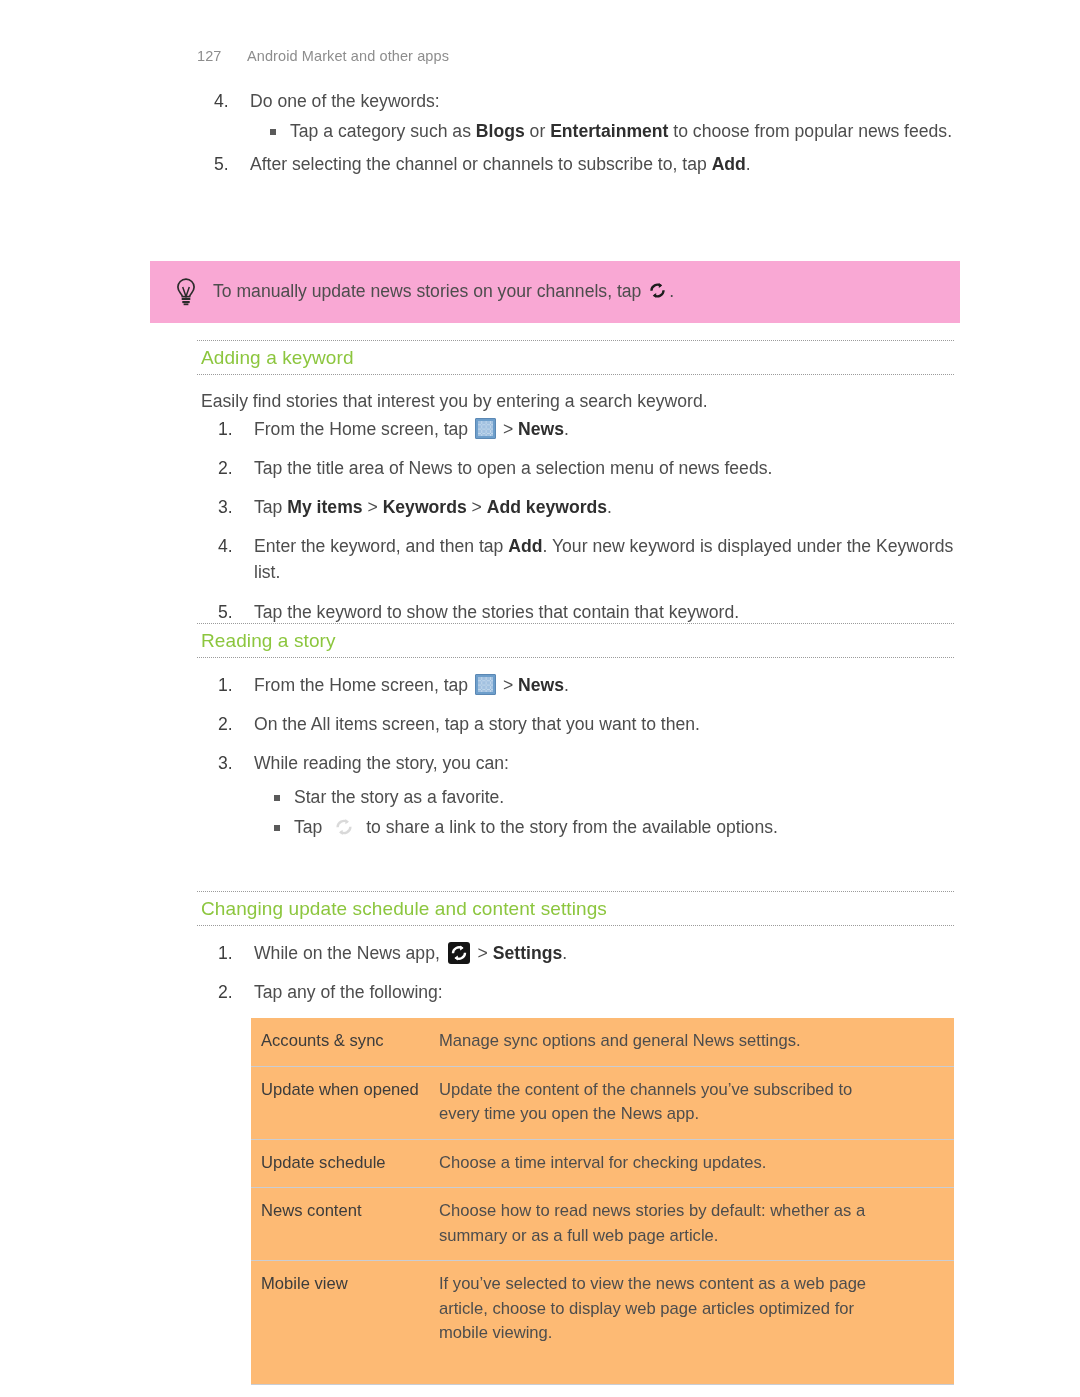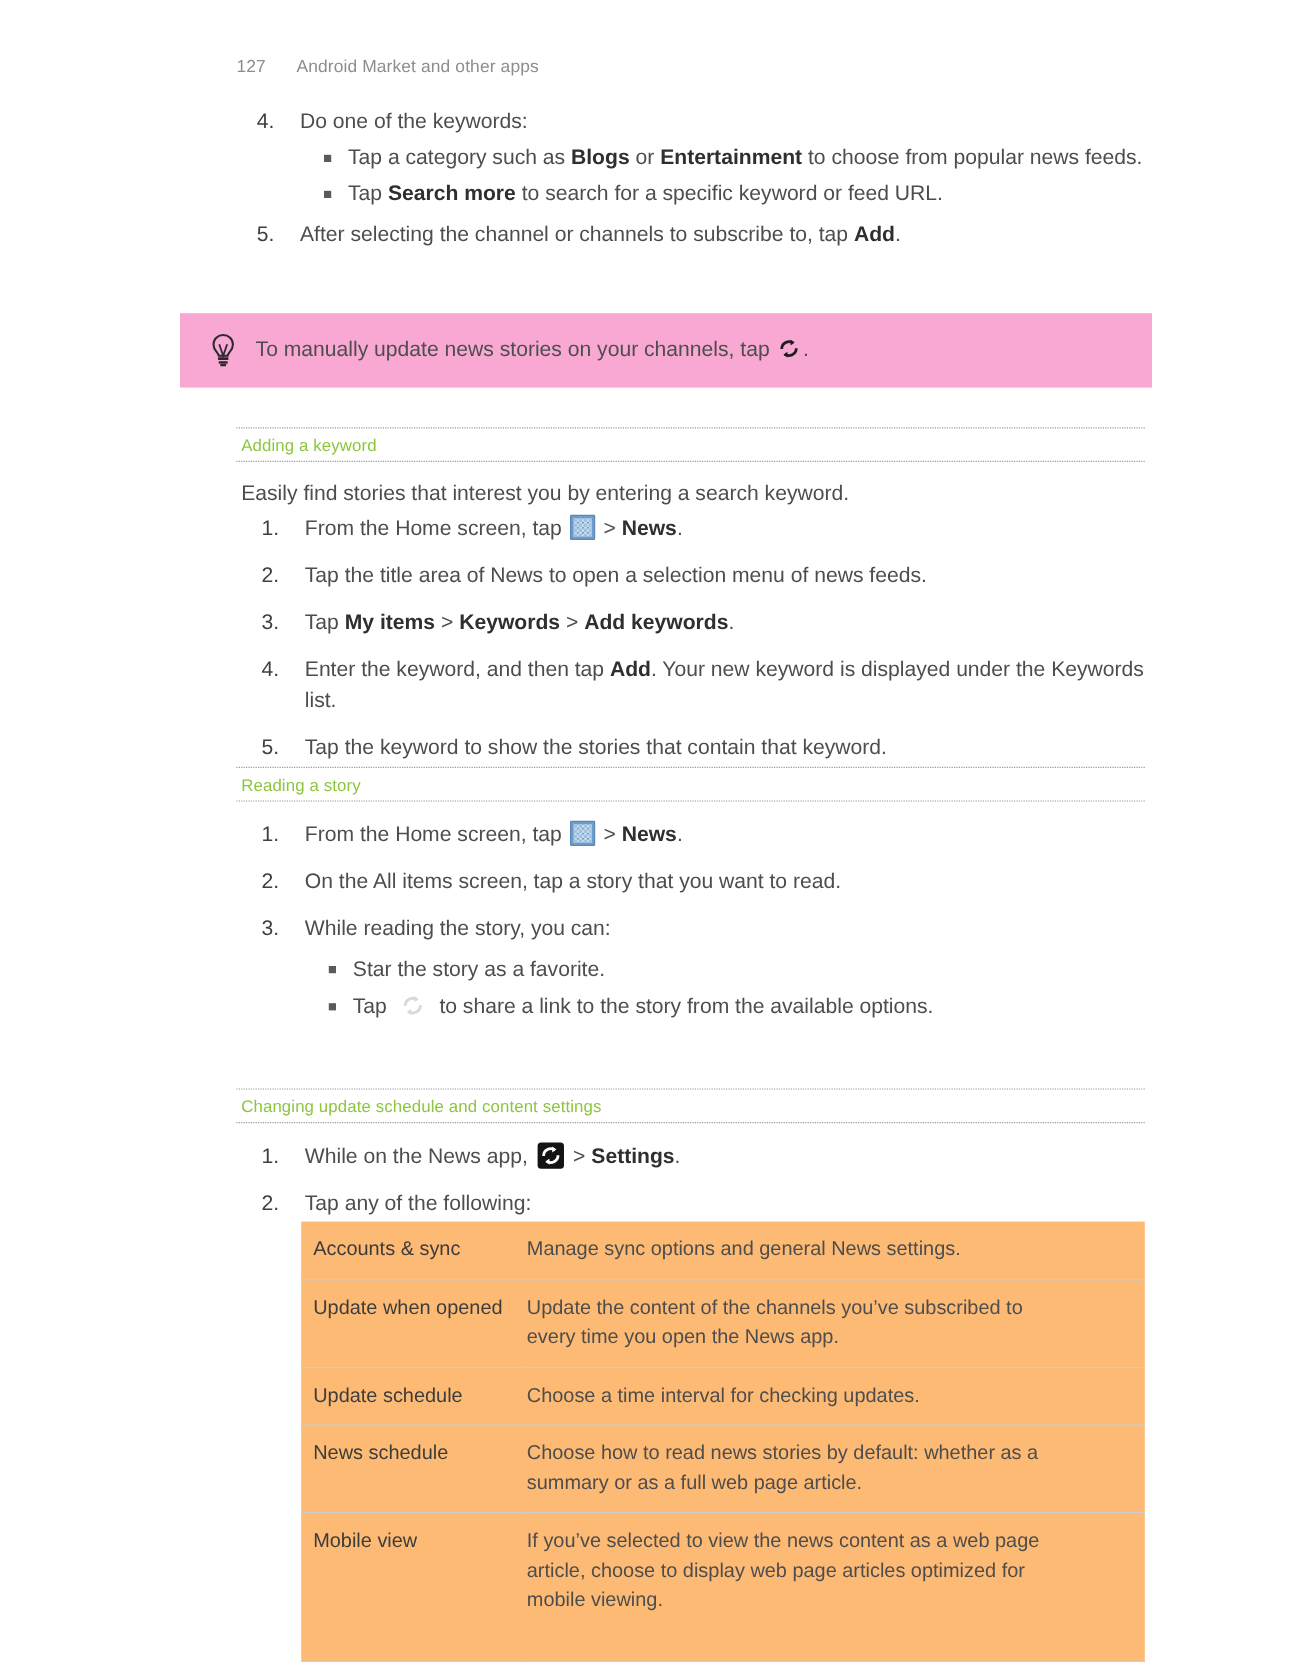--- a/index.html
+++ b/index.html
@@ -122,23 +122,23 @@
     color: #4d4d4d;
     line-height: 1.4;
     white-space: nowrap;
   }
 
   
   .section-head {
     border-top: 1px dotted #9b9b9b;
     border-bottom: 1px dotted #9b9b9b;
     padding: 6px 0 5px 4px;
-    margin: 16px 0 14px 0;
+    margin: 0 0 14px 0;
     color: #8cc63e;
-    font-size: 14px;
+    font-size: 19px;
     font-weight: normal;
     line-height: 1.15;
     letter-spacing: 0.1px;
   }
 
   .lead {
     font-size: 17.6px;
     color: #4d4d4d;
     margin: 0 0 2px 4px;
     line-height: 1.45;
@@ -238,21 +238,20 @@
     <span class="pg-num">127</span><span>Android Market and other apps</span>
   </div>
 
   <div class="content" style="top:88px;">
     <ol class="steps">
       <li>
         <span class="num">4.</span>
         <span>Do one of the keywords:</span>
         <ul class="bullets">
           <li><span>Tap a category such as </span><b>Blogs</b><span> or </span><b>Entertainment</b><span> to choose from popular news feeds.</span></li>
-          <li><span>Tap </span><b>Search more</b><span> to search for a specific keyword or feed URL.</span></li>
         </ul>
       </li>
       <li style="margin-top:-6px;">
         <span class="num">5.</span>
         <span>After selecting the channel or channels to subscribe to, tap </span><b>Add</b><span>.</span>
       </li>
     </ol>
   </div>
 
   <div class="tipbox">
@@ -304,21 +303,21 @@
 
   <div class="content" style="top:623px;">
     <h2 class="section-head">Reading a story</h2>
     <ol class="steps indent-a">
       <li>
         <span class="num">1.</span>
         <span>From the Home screen, tap </span><span class="ico ico-grid"><i></i></span><span> &gt; </span><b>News</b><span>.</span>
       </li>
       <li>
         <span class="num">2.</span>
-        <span>On the All items screen, tap a story that you want to read.</span>
+        <span>On the All items screen, tap a story that you want to then.</span>
       </li>
       <li>
         <span class="num">3.</span>
         <span>While reading the story, you can:</span>
         <ul class="bullets" style="margin-top:8px;">
           <li><span>Star the story as a favorite.</span></li>
           <li><span>Tap </span><span class="ico ico-share"><svg width="20" height="20" viewBox="0 0 20 20">
             <path d="M3.6 10.3a6.4 6.4 0 0 1 10.2-5.1" fill="none" stroke="#1d1d1d" stroke-width="2.4"></path>
             <path d="M16.4 9.7a6.4 6.4 0 0 1-10.2 5.1" fill="none" stroke="#1d1d1d" stroke-width="2.4"></path>
             <path d="M11.3 2.1l3.6 2.6-3.5 2.6z" fill="#1d1d1d"></path>
@@ -371,21 +370,21 @@
       <tr>
         <td class="k">
           <span class="ln">Update schedule</span>
         </td>
         <td class="v">
           <span class="ln">Choose a time interval for checking updates.</span>
         </td>
       </tr>
       <tr>
         <td class="k">
-          <span class="ln">News schedule</span>
+          <span class="ln">News content</span>
         </td>
         <td class="v">
           <span class="ln">Choose how to read news stories by default: whether as a</span>
           <span class="ln">summary or as a full web page article.</span>
         </td>
       </tr>
       <tr>
         <td class="k pad-b">
           <span class="ln">Mobile view</span>
         </td>

